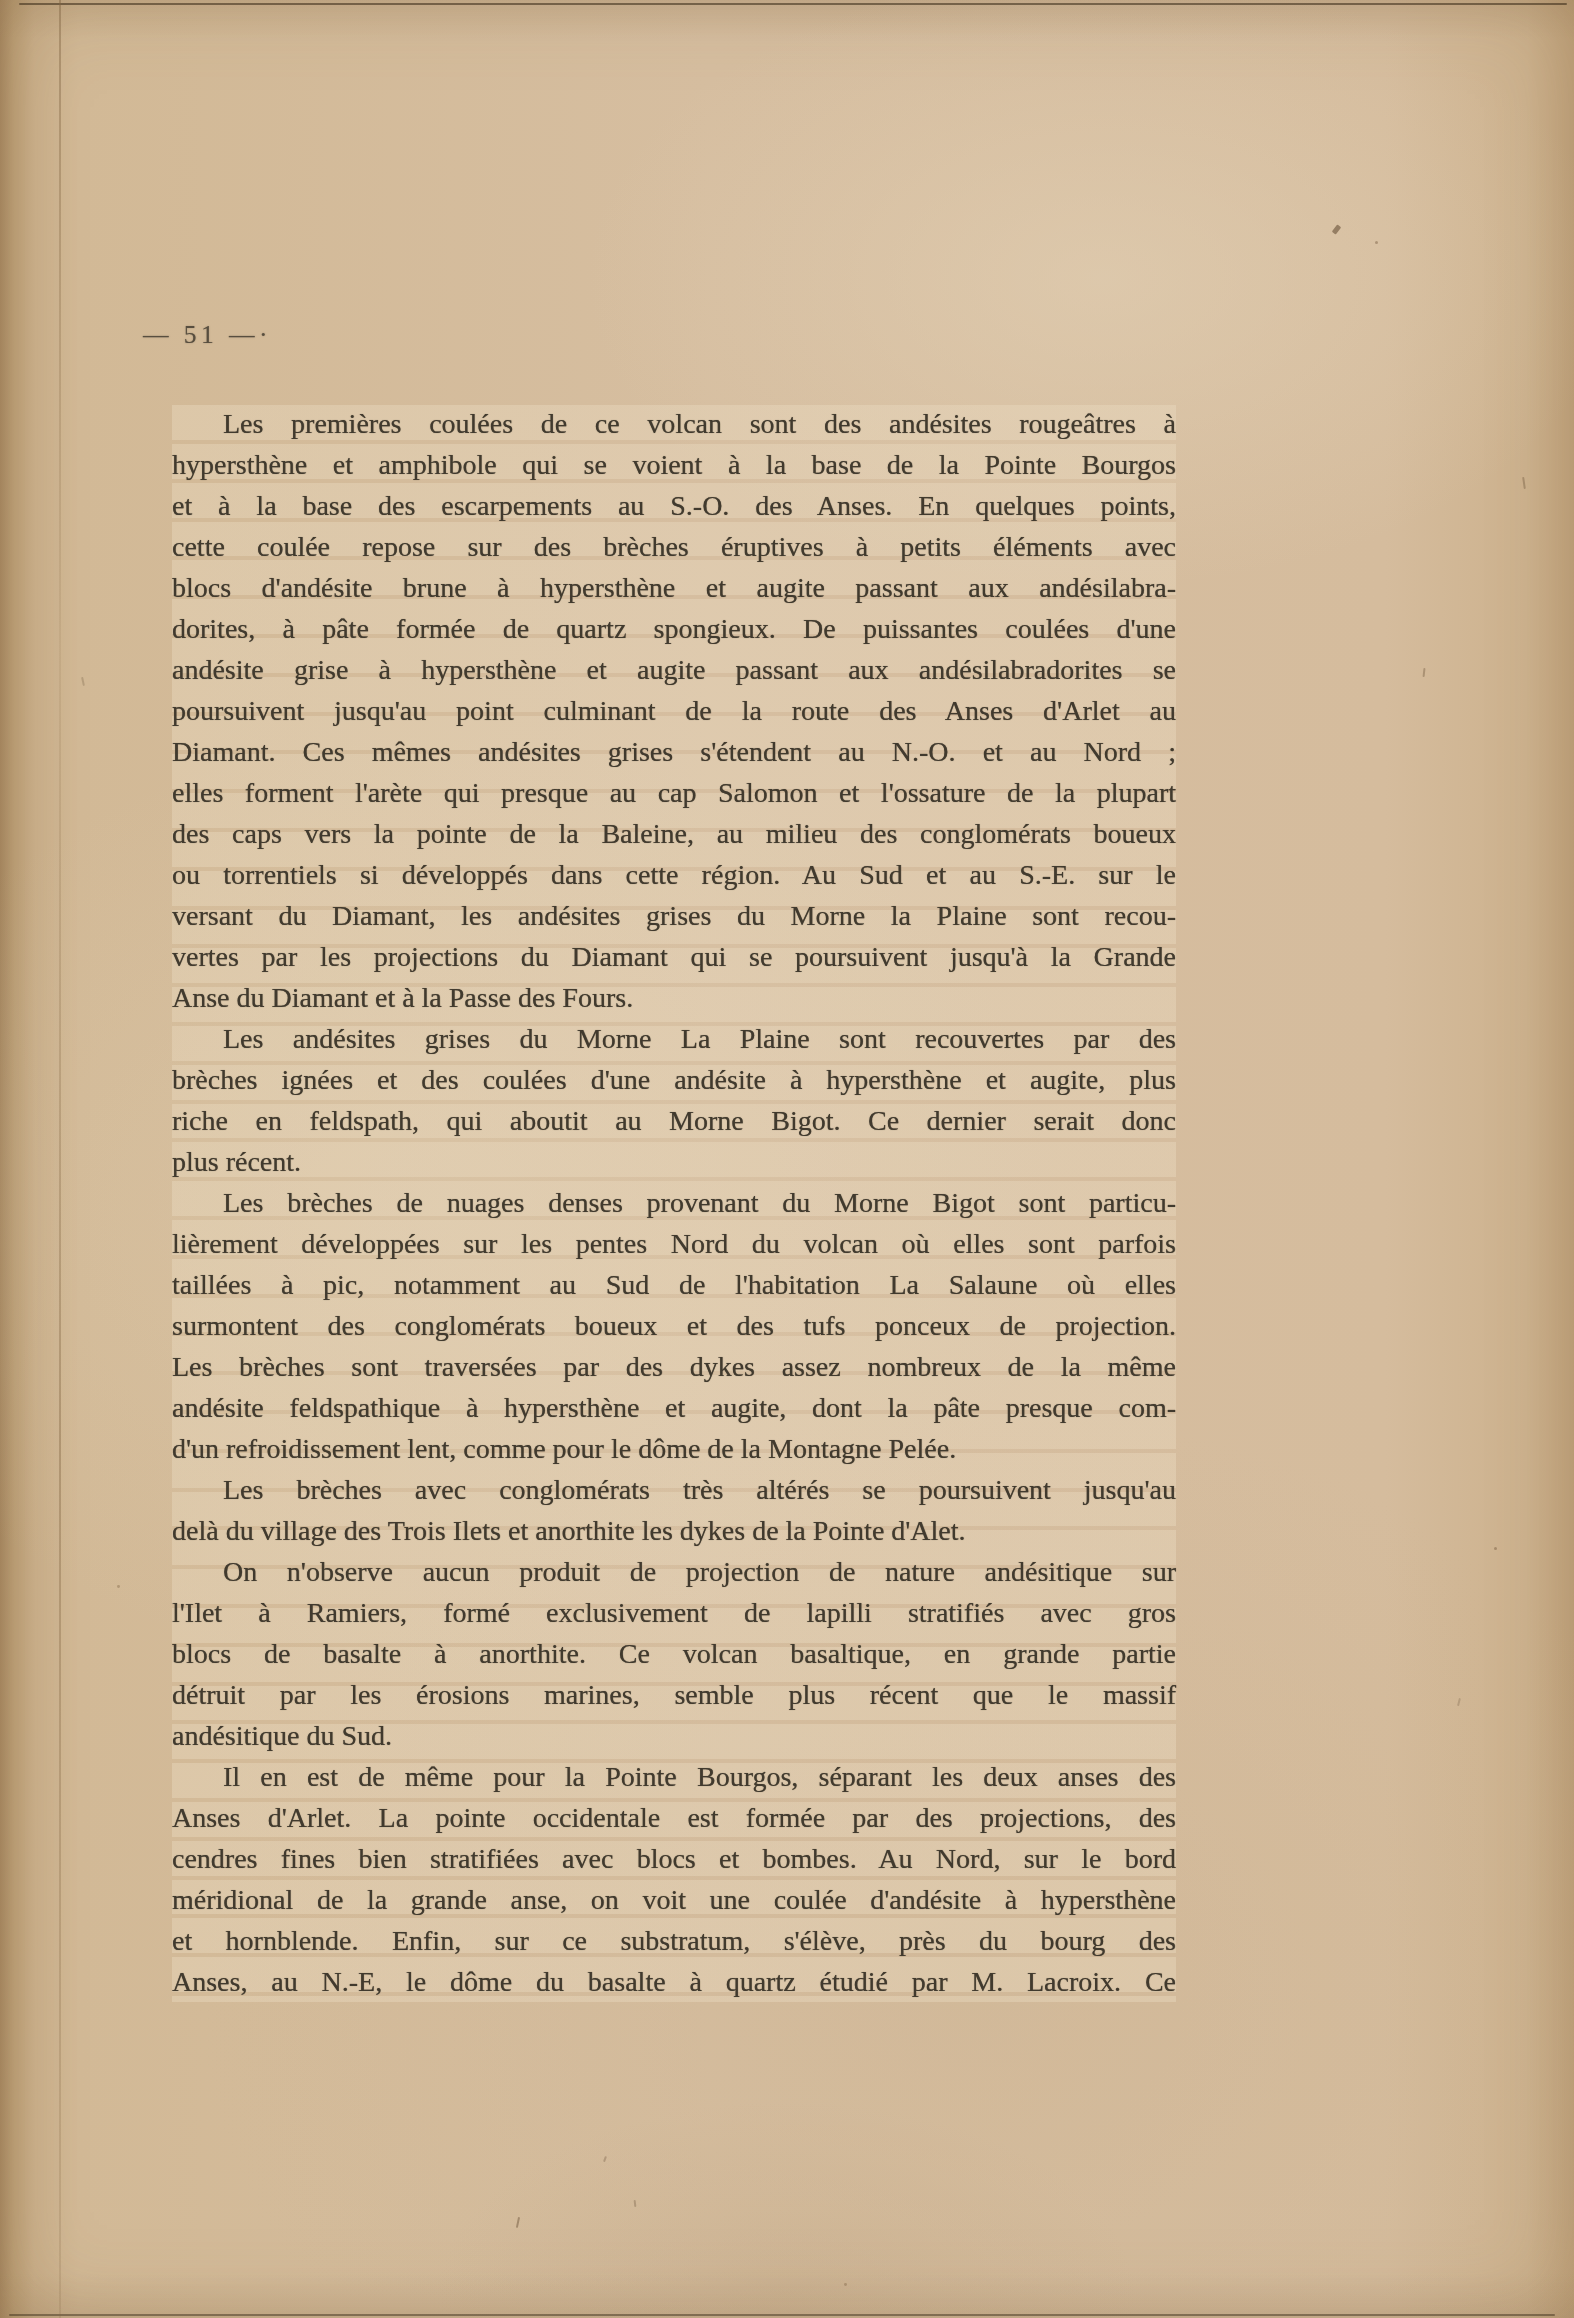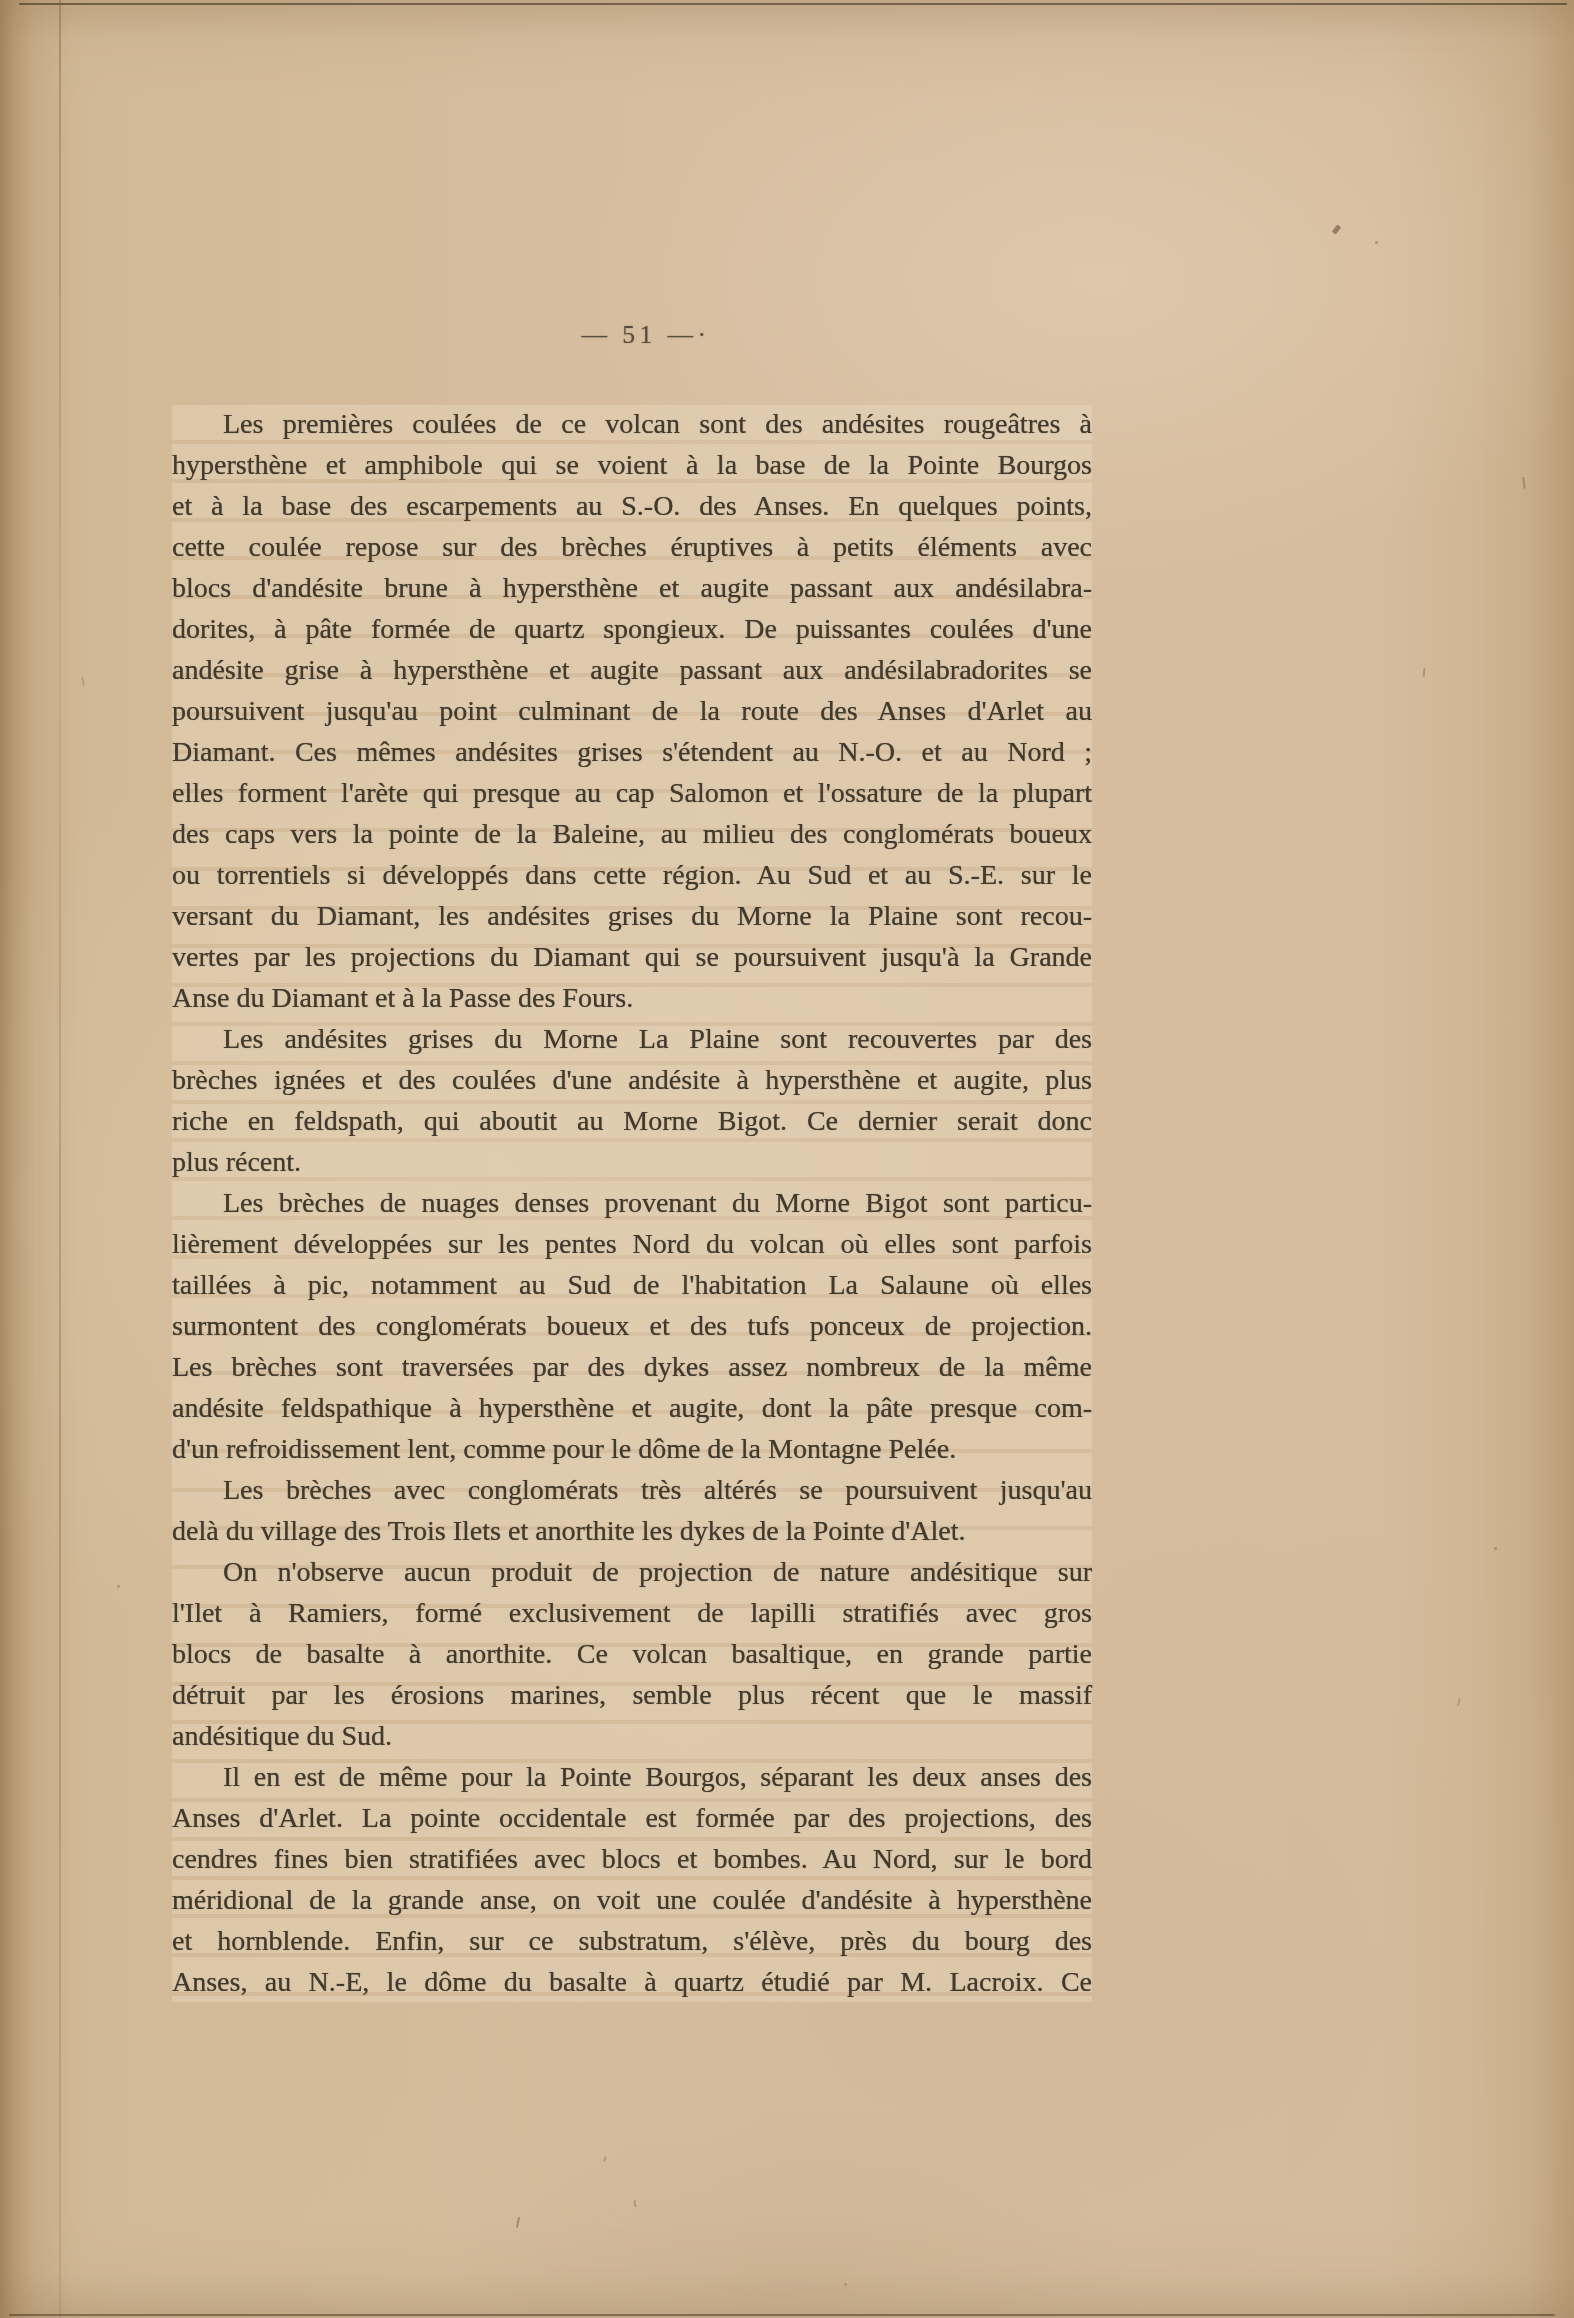--- a/index.html
+++ b/index.html
@@ -25,27 +25,27 @@
     position:absolute; height:2.2px; background:rgba(52,38,20,.55); border-radius:1.7px;
   }
   .edge.top { top:2.8px; left:19px; right:6.7px; }
   .edge.bottom { bottom:3.3px; left:9px; right:19px; background:rgba(52,38,20,.45); }
   .crease {
     position:absolute; top:0; bottom:0; left:59px; width:1.7px;
     background:linear-gradient(180deg, rgba(128,100,66,.45), rgba(128,100,66,.12) 28%, rgba(128,100,66,.40) 62%, rgba(128,100,66,.18) 100%);
   }
   .page-number {
     position:absolute; top:320px; left:143px; width:1006px;
-    text-align:center;
+    text-align:left;
     font-size:25.6px; letter-spacing:4.4px;
     color:#584e3f;
     text-shadow:0 0 1.4px rgba(88,78,63,.55);
   }
   .text-block {
-    position:absolute; left:172px; top:403px; width:920px;
+    position:absolute; left:172px; top:403px; width:1004px;
     font-size:28px; line-height:41px;
     color:#413a2e;
     text-shadow:0 0 1px rgba(65,58,46,.55), 0.3px 0.3px 0.6px rgba(65,58,46,.30);
     background:repeating-linear-gradient(
       to bottom,
       rgba(235,220,194,.40) 2.2px,
       rgba(235,220,194,.40) 37px,
       rgba(235,220,194,0) 37px,
       rgba(235,220,194,0) 41px
     );

